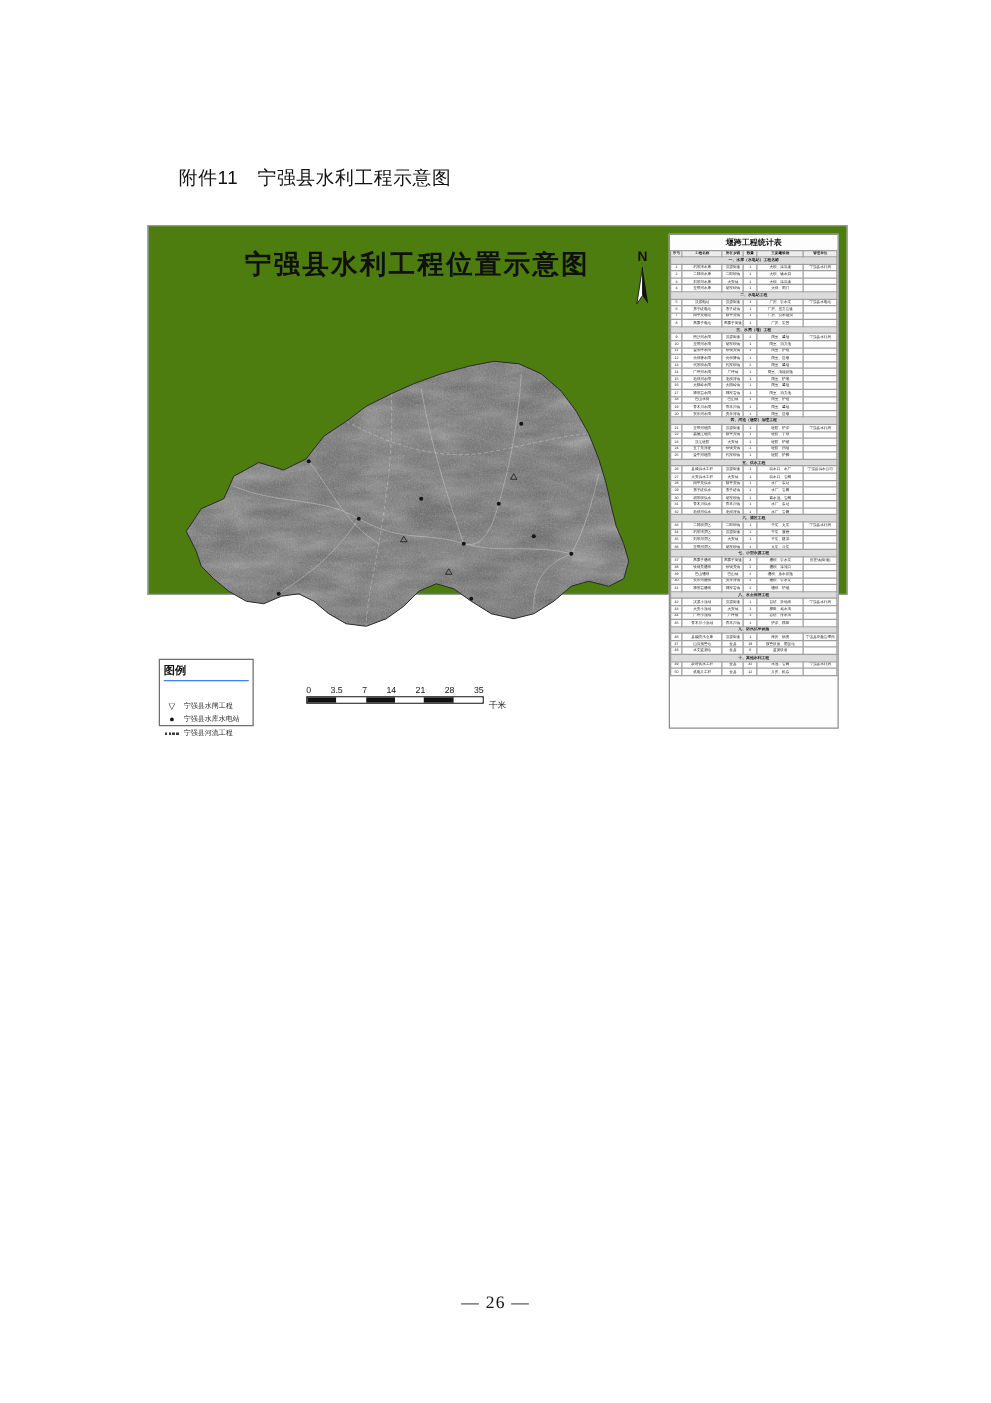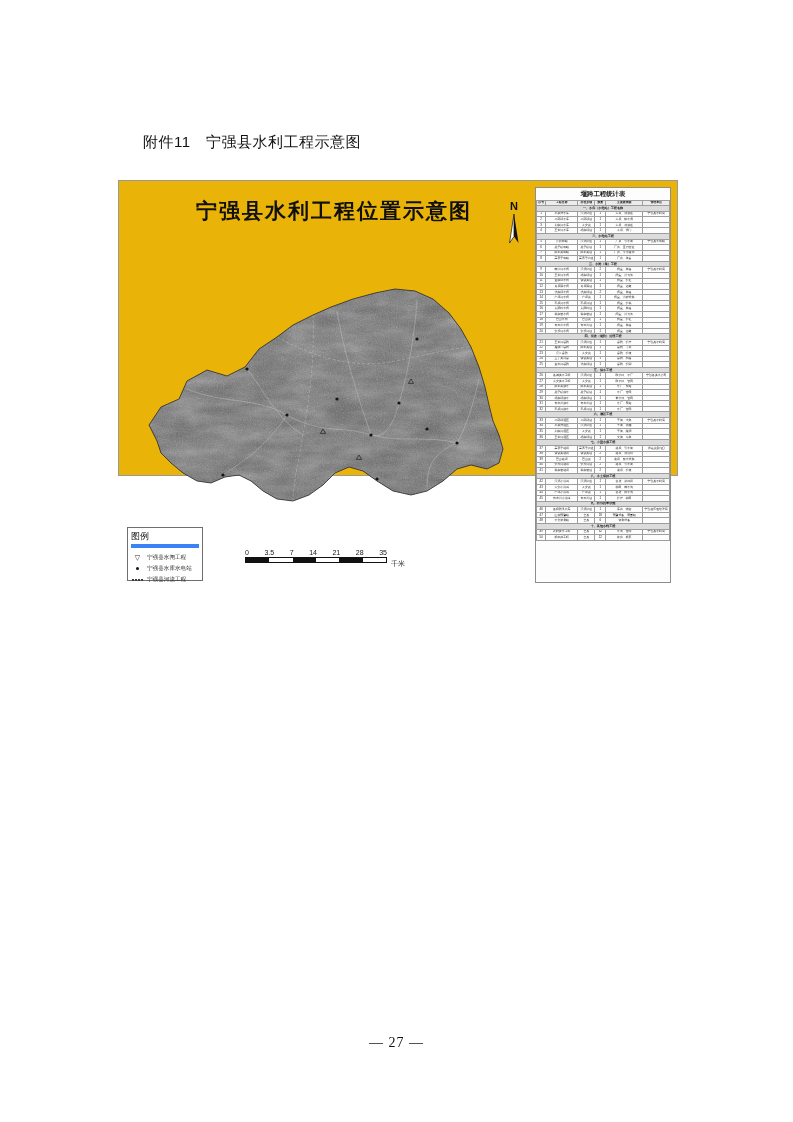--- a/index.html
+++ b/index.html
@@ -30,21 +30,21 @@
   }
 
   
   .figure-frame {
     position: absolute;
     left: 118px;
     top: 180px;
     width: 560px;
     height: 296px;
     border: 1px solid #9a9a9a;
-    background: #eab308;
+    background: #4d7c0f;
     box-sizing: border-box;
   }
 
   .map-title {
     position: absolute;
     left: 45px;
     top: 16px;
     width: 340px;
     text-align: center;
     font-family: "Liberation Serif", serif;
@@ -91,25 +91,25 @@
     width: 76px;
     height: 54px;
     border: 1px solid #6e6e6e;
     background: rgba(255,255,255,0.92);
     box-sizing: border-box;
     padding: 2px 3px;
   }
   .legend-title {
     font-family: "Liberation Serif", serif;
     font-size: 9px;
-    font-weight: normal;
+    font-weight: bold;
     color: #111;
-    border-bottom: 4px solid #3b82f6;
+    border-bottom: 1px solid #3b82f6;
     padding-bottom: 1px;
-    margin-bottom: 4px;
+    margin-bottom: 14px;
   }
   .legend-row {
     display: flex;
     align-items: center;
     gap: 3px;
     height: 11px;
   }
   .legend-sym {
     width: 13px;
     text-align: center;
@@ -825,13 +825,13 @@
             <td>12</td>
             <td>井房、机泵</td>
             <td></td>
           </tr>
         </tbody>
     </table>
   </div>
 
 </div>
 
-<div class="page-number">— 27 —</div>
+<div class="page-number">— 26 —</div>
 
 </body></html>

